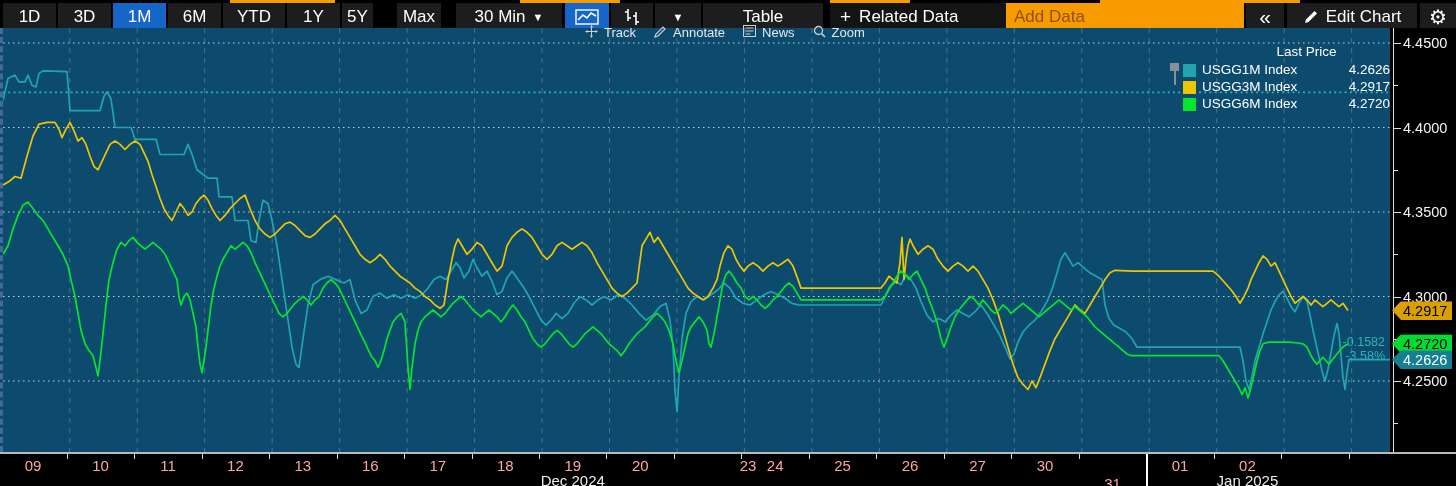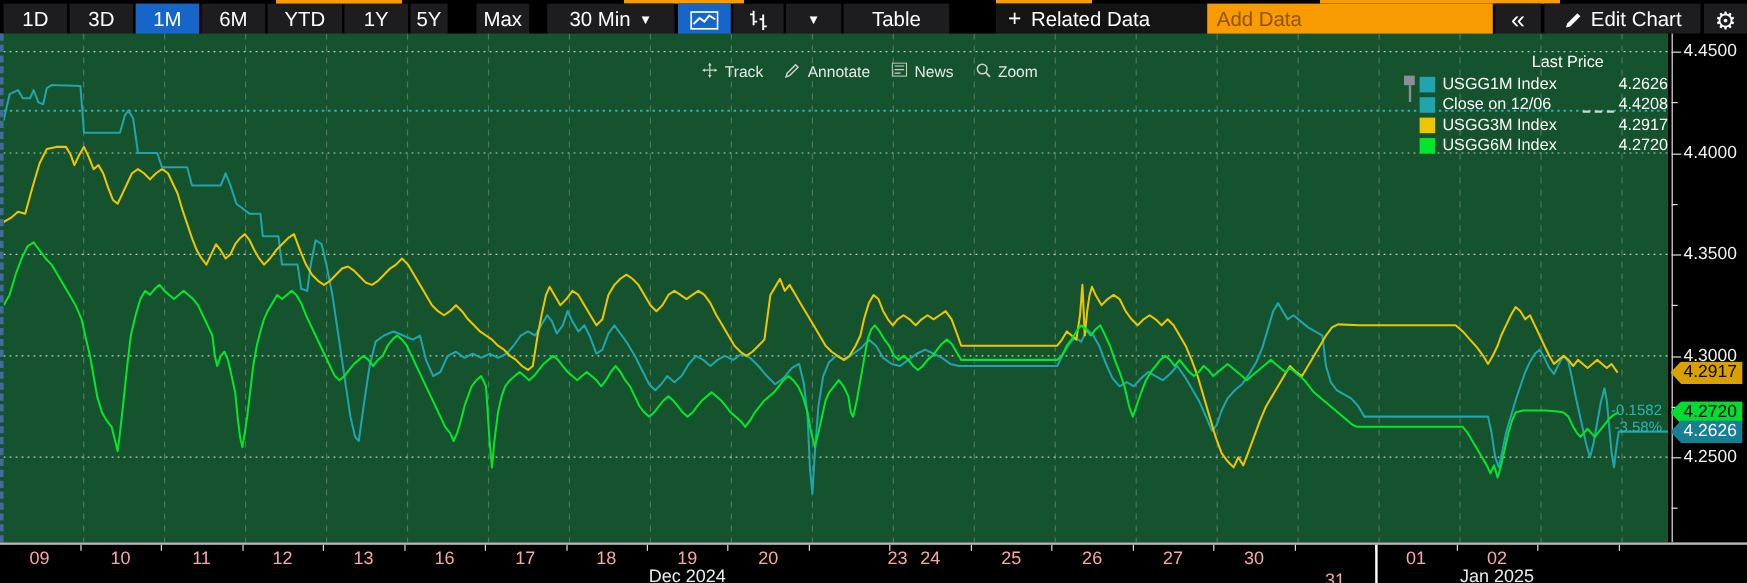--- a/index.html
+++ b/index.html
@@ -12,25 +12,25 @@
         font-size:17px;display:flex;align-items:center;justify-content:center;
         box-sizing:border-box;cursor:default;white-space:nowrap;}
   .tbtn.sel{background:#1665c8;}
   .caret{font-size:11px;margin-left:7px;}
   #addData{position:absolute;top:3px;height:28px;background:#f79b00;border:none;
         color:#8f5200;font-size:17px;font-family:"Liberation Sans",sans-serif;
         padding:0 8px;box-sizing:border-box;outline:none;}
   #addData::placeholder{color:#8f5200;opacity:1;}
   .icon-svg{display:block;}
   
-  #chart{position:absolute;left:0;top:28px;width:1390px;height:424px;background:#14532d;
+  #chart{position:absolute;left:0;top:28px;width:1390px;height:424px;background:#0c4a6e;
          border-left:3px dashed #44699b;box-sizing:border-box;}
   #plot{position:absolute;left:0;top:0;}
   
-  #ctools{position:absolute;left:585px;top:49px;height:21px;display:flex;align-items:center;
+  #ctools{position:absolute;left:585px;top:22px;height:21px;display:flex;align-items:center;
           gap:18px;color:#e8e8e8;font-size:13px;}
   .ctool{display:flex;align-items:center;gap:6px;}
   
   #legend{position:absolute;left:1183px;top:44px;width:207px;font-size:13.5px;color:#fff;}
   #legend .title{text-align:center;padding-left:40px;margin-bottom:2px;}
   .lrow{display:flex;align-items:flex-end;height:16px;margin:1px 0;}
   .lsw{width:13px;height:13px;margin-right:6px;flex:none;}
   .llab{flex:1;white-space:nowrap;}
   .ldash{width:26px;border-top:2px dashed #cfd4d8;margin-right:4px;}
   .lval{text-align:right;white-space:nowrap;}
@@ -86,21 +86,21 @@
       <line x1="3" y1="4" x2="6" y2="4" stroke="#fff" stroke-width="1.6"></line>
       <line x1="6" y1="10" x2="9" y2="10" stroke="#fff" stroke-width="1.6"></line>
       <line x1="14" y1="4" x2="14" y2="17" stroke="#fff" stroke-width="1.6"></line>
       <line x1="11" y1="8" x2="14" y2="8" stroke="#fff" stroke-width="1.6"></line>
       <line x1="14" y1="14" x2="17" y2="14" stroke="#fff" stroke-width="1.6"></line>
     </svg>
   </div>
   <div class="tbtn" style="left:655px;width:46px;">
     <span class="caret" style="margin-left:0;">▼</span>
   </div>
-  <div class="tbtn" style="left:703px;width:88px;">
+  <div class="tbtn" style="left:703px;width:120px;">
     <span>Table</span>
   </div>
   <div class="tbtn" style="left:830px;width:176px;background:#141414;justify-content:flex-start;padding-left:10px;overflow:hidden;">
     <span style="font-size:19px;margin-right:8px;">+</span>
     <span>Related Data</span>
   </div>
   <input id="addData" style="left: 1006px; width: 238px;" placeholder="Add Data">
   <div class="tbtn" style="left:1246px;width:38px;font-size:21px;">
     <span>«</span>
   </div>
@@ -190,26 +190,20 @@
   <svg id="pin" width="12" height="26" viewBox="0 0 12 26">
     <rect x="1" y="1" width="9" height="8" fill="#8a8f96"></rect>
     <rect x="5" y="9" width="2" height="14" fill="#8a8f96"></rect>
   </svg>
   <div class="title">Last Price</div>
   <div id="legendRows">
       <div class="lrow">
         <span class="lsw" style="background:#21a4ad"></span>
         <span class="llab">USGG1M Index</span>
         <span class="lval">4.2626</span>
-      </div>
-      <div class="lrow">
-        <span class="lsw" style="background:#21a4ad"></span>
-        <span class="llab">Close on 12/06</span>
-        <span class="ldash"></span>
-        <span class="lval">4.4208</span>
       </div>
       <div class="lrow">
         <span class="lsw" style="background:#edc500"></span>
         <span class="llab">USGG3M Index</span>
         <span class="lval">4.2917</span>
       </div>
       <div class="lrow">
         <span class="lsw" style="background:#04e62c"></span>
         <span class="llab">USGG6M Index</span>
         <span class="lval">4.2720</span>

